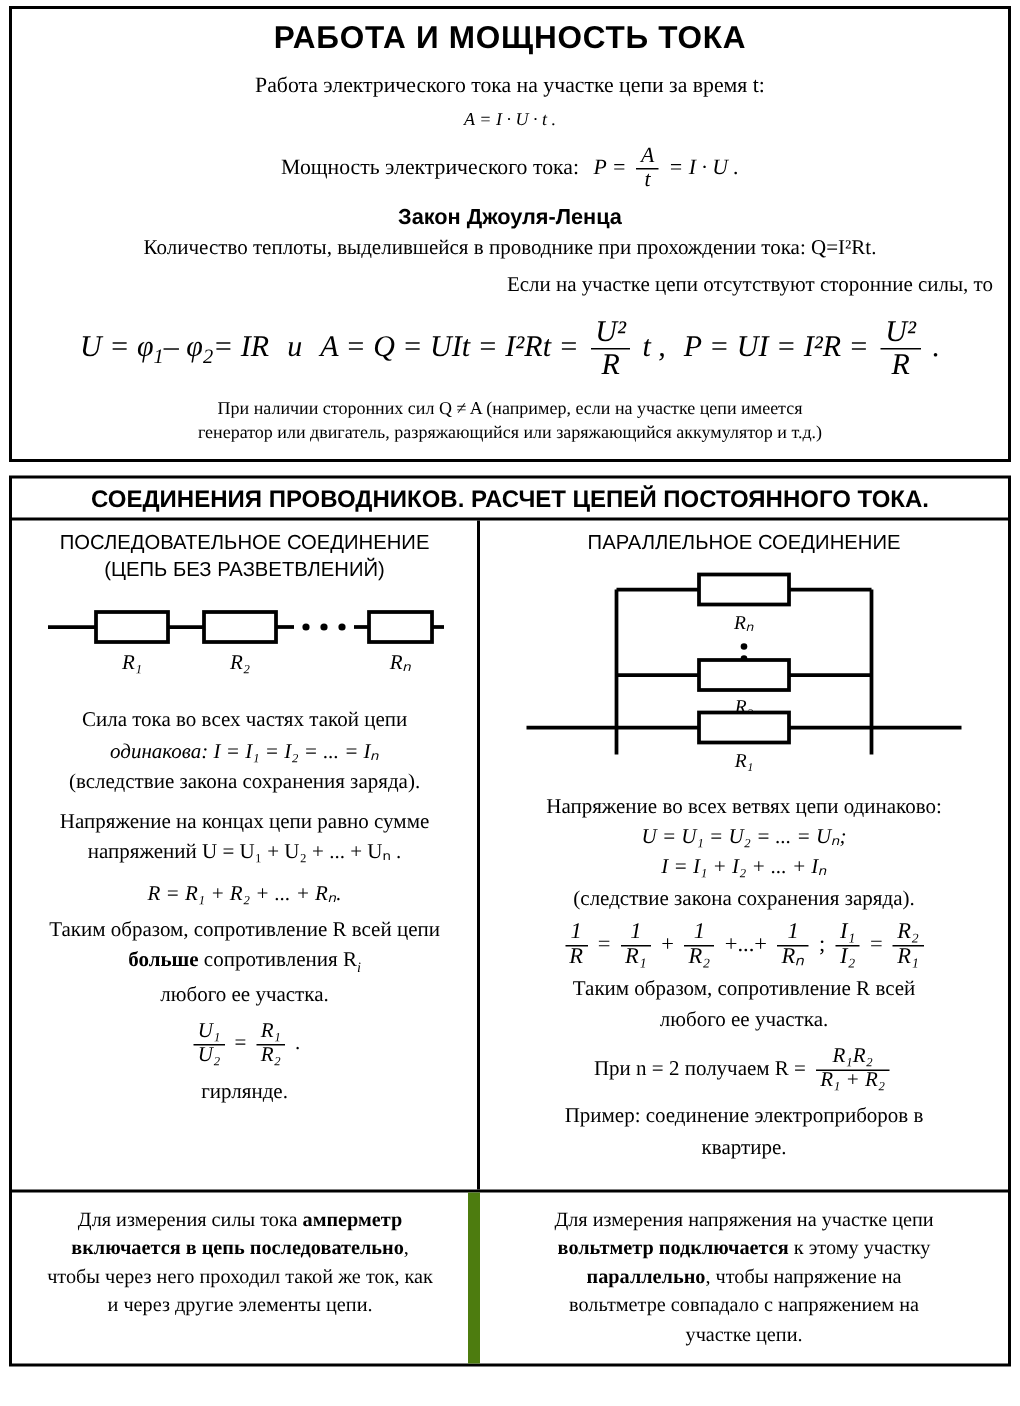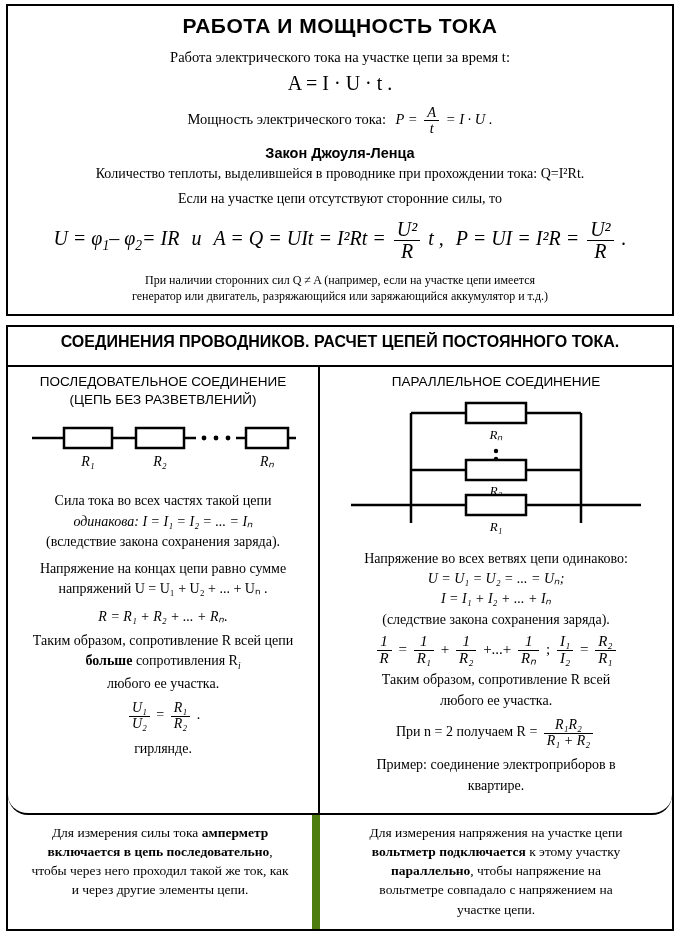--- a/index.html
+++ b/index.html
@@ -38,21 +38,22 @@
   }
   .line {
     font-size: 14.5px;
     margin: 3px 0;
     line-height: 1.35;
   }
   .line.small { font-size: 14px; }
   .italic { font-style: italic; }
   .bold { font-weight: bold; }
   .formula {
-    font-size: 20px;
+    font-style: italic;
+    font-size: 12px;
     margin: 4px 0;
   }
   .frac {
     display: inline-block;
     vertical-align: middle;
     text-align: center;
     font-style: italic;
     line-height: 1.05;
     margin: 0 3px;
   }
@@ -81,27 +82,26 @@
   .bottom-block {
     border: 2px solid #000;
     box-sizing: border-box;
     margin-top: 9px;
   }
   .section-head {
     font-family: "Liberation Sans", sans-serif;
     font-weight: bold;
     font-size: 16px;
     text-align: center;
-    padding: 6px 4px 14px 4px;
+    padding: 6px 4px 2px 4px;
     border-bottom: 2px solid #000;
   }
   .cols {
     display: flex;
     border-bottom: 2px solid #000;
-    border-radius: 20px;
   }
   .col {
     box-sizing: border-box;
     padding: 6px 8px 10px 8px;
     text-align: center;
   }
   .col.left {
     width: 47%;
     border-right: 2px solid #000;
   }
@@ -155,21 +155,21 @@
       <span class="italic" style="margin-left:6px;">P =</span>
       <span class="frac">
         <span class="num">A</span>
         <span class="den">t</span>
       </span>
       <span class="italic">= I · U .</span>
     </div>
 
     <div class="jl-head">Закон Джоуля-Ленца</div>
     <div class="line small">Количество теплоты, выделившейся в проводнике при прохождении тока: Q=I²Rt.</div>
-    <div class="line small" style="margin-top:6px;">Если на участке цепи отсутствуют сторонние силы, то</div>
+    <div class="line small" style="margin-top:6px;text-align:right;">Если на участке цепи отсутствуют сторонние силы, то</div>
 
     <div class="big-eq">
       <span>
         <span>U = φ</span><sub class="idx">1</sub><span>– φ</span><sub class="idx">2</sub><span>= IR</span>
       </span>
       <span style="margin:0 7px;">и</span>
       <span>A = Q = UIt = I²Rt =</span>
       <span class="frac">
         <span class="num">U²</span>
         <span class="den">R</span>

